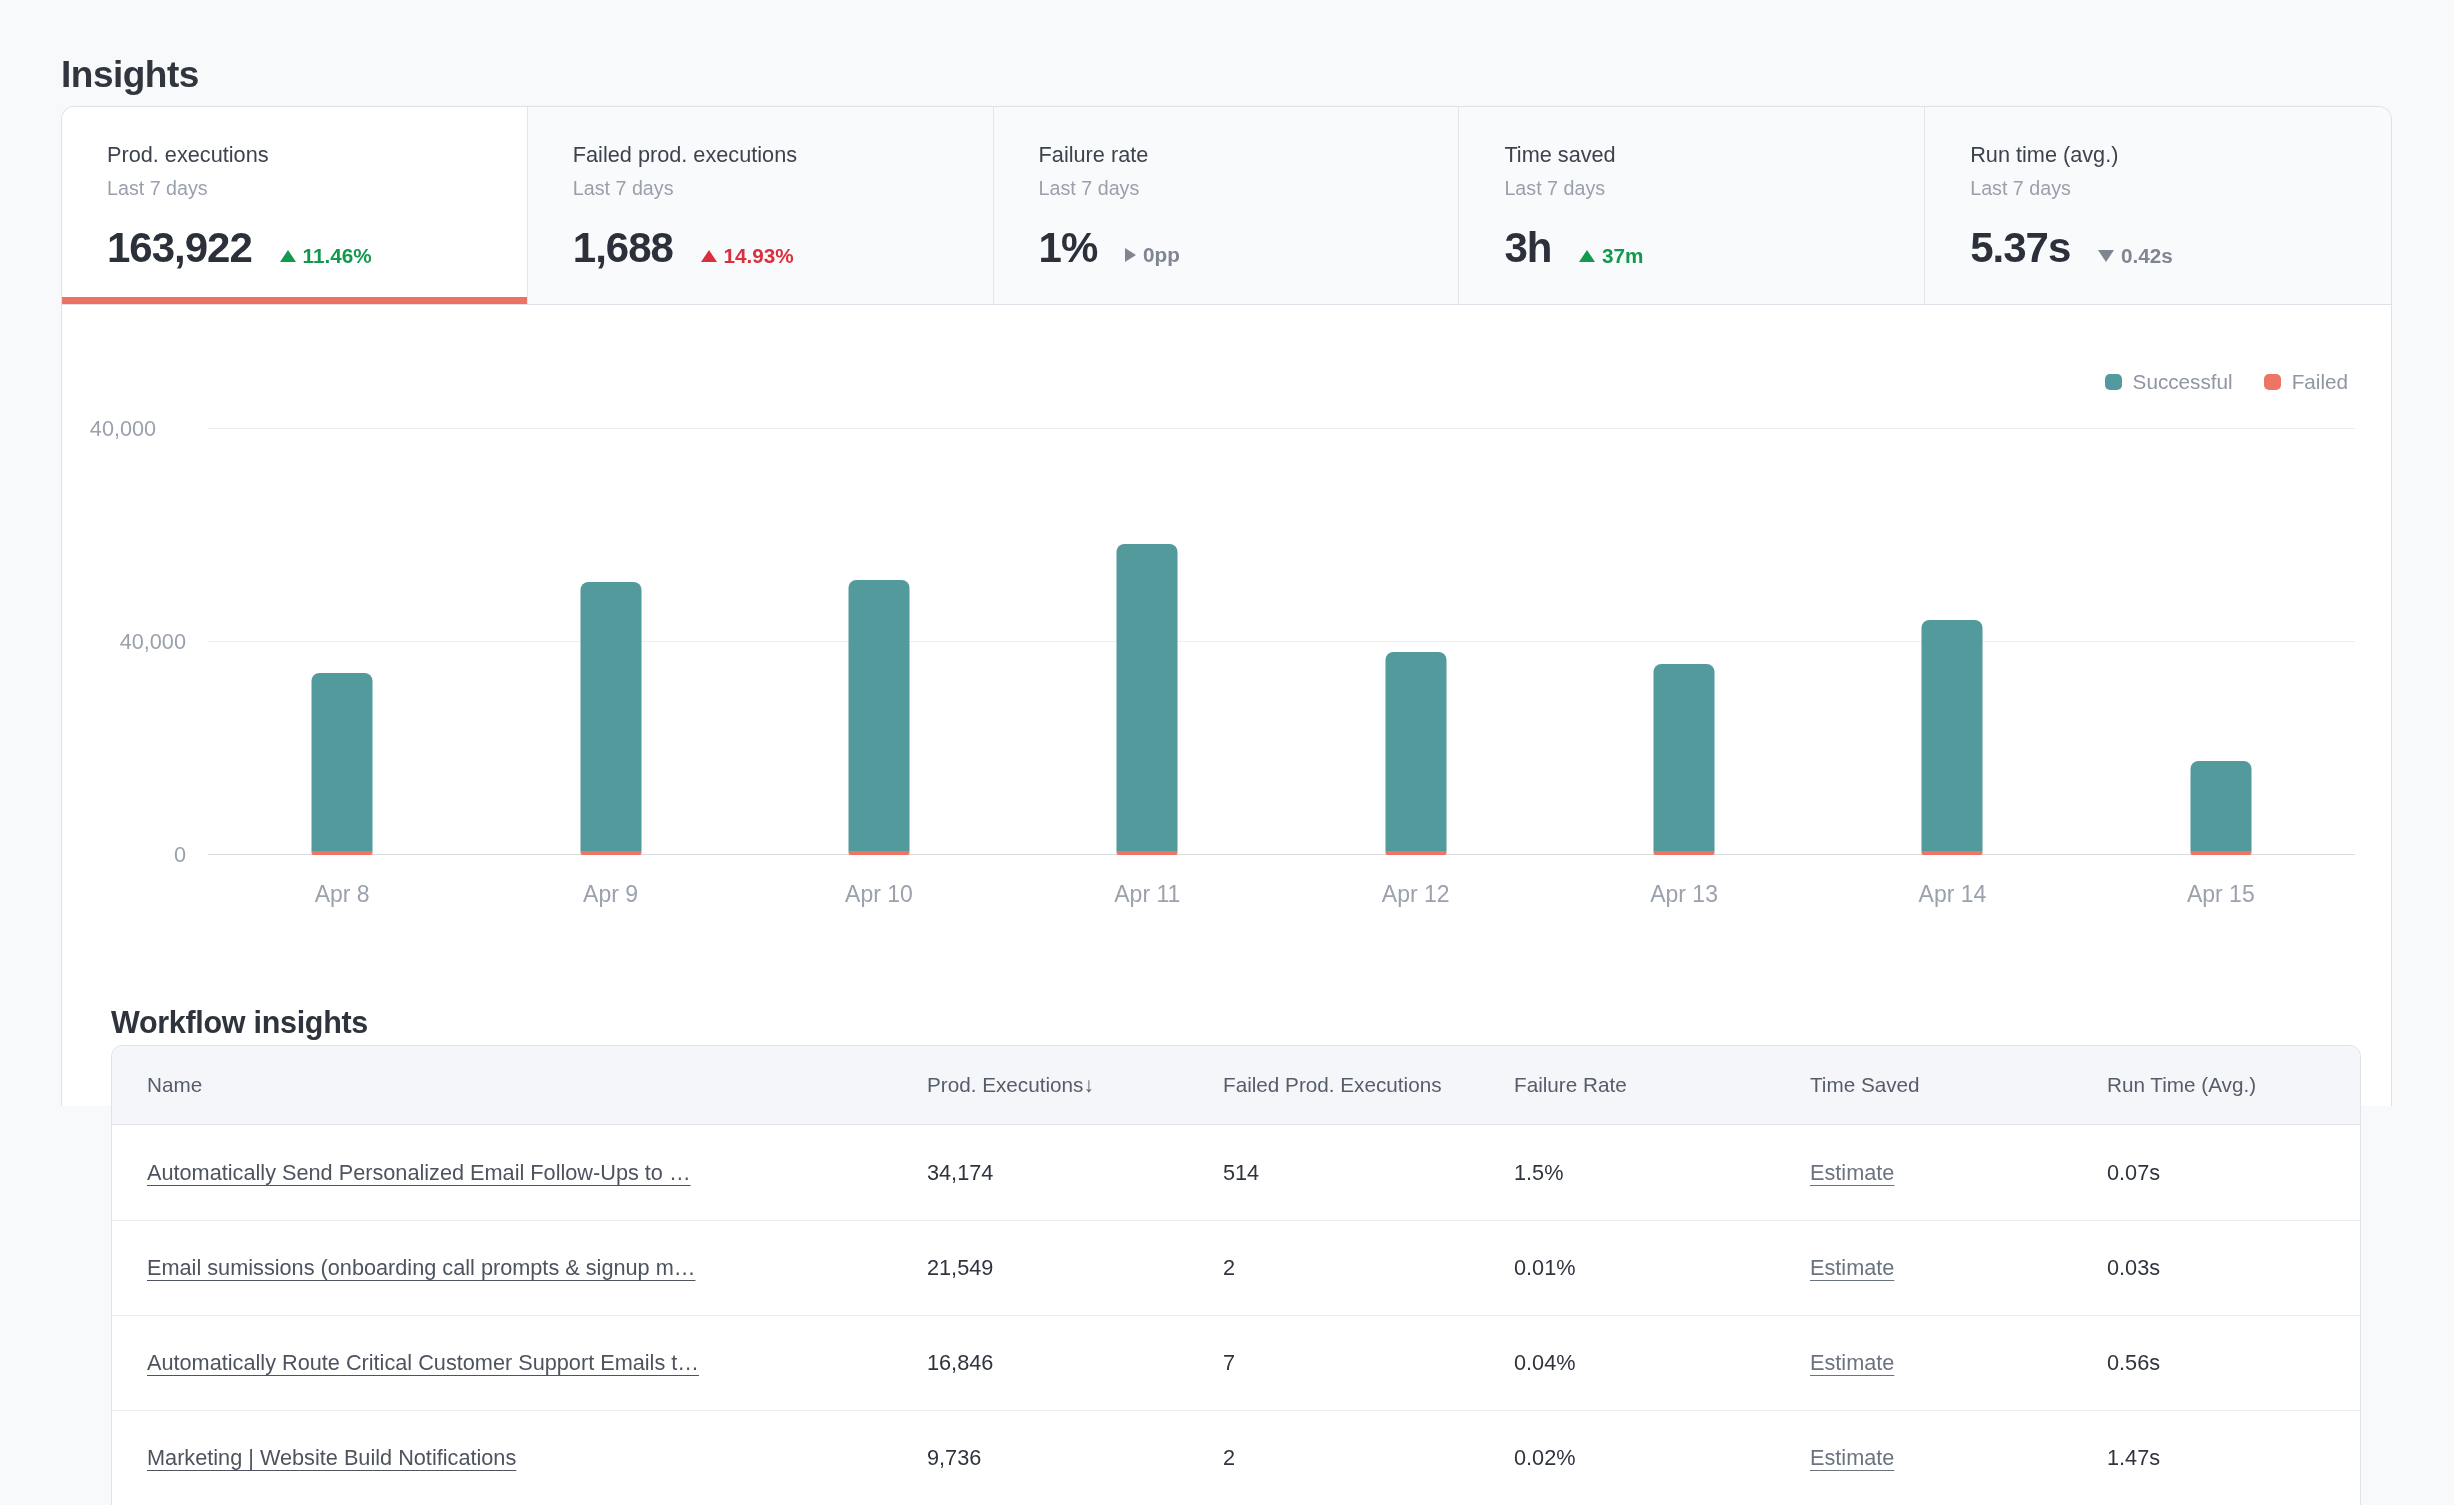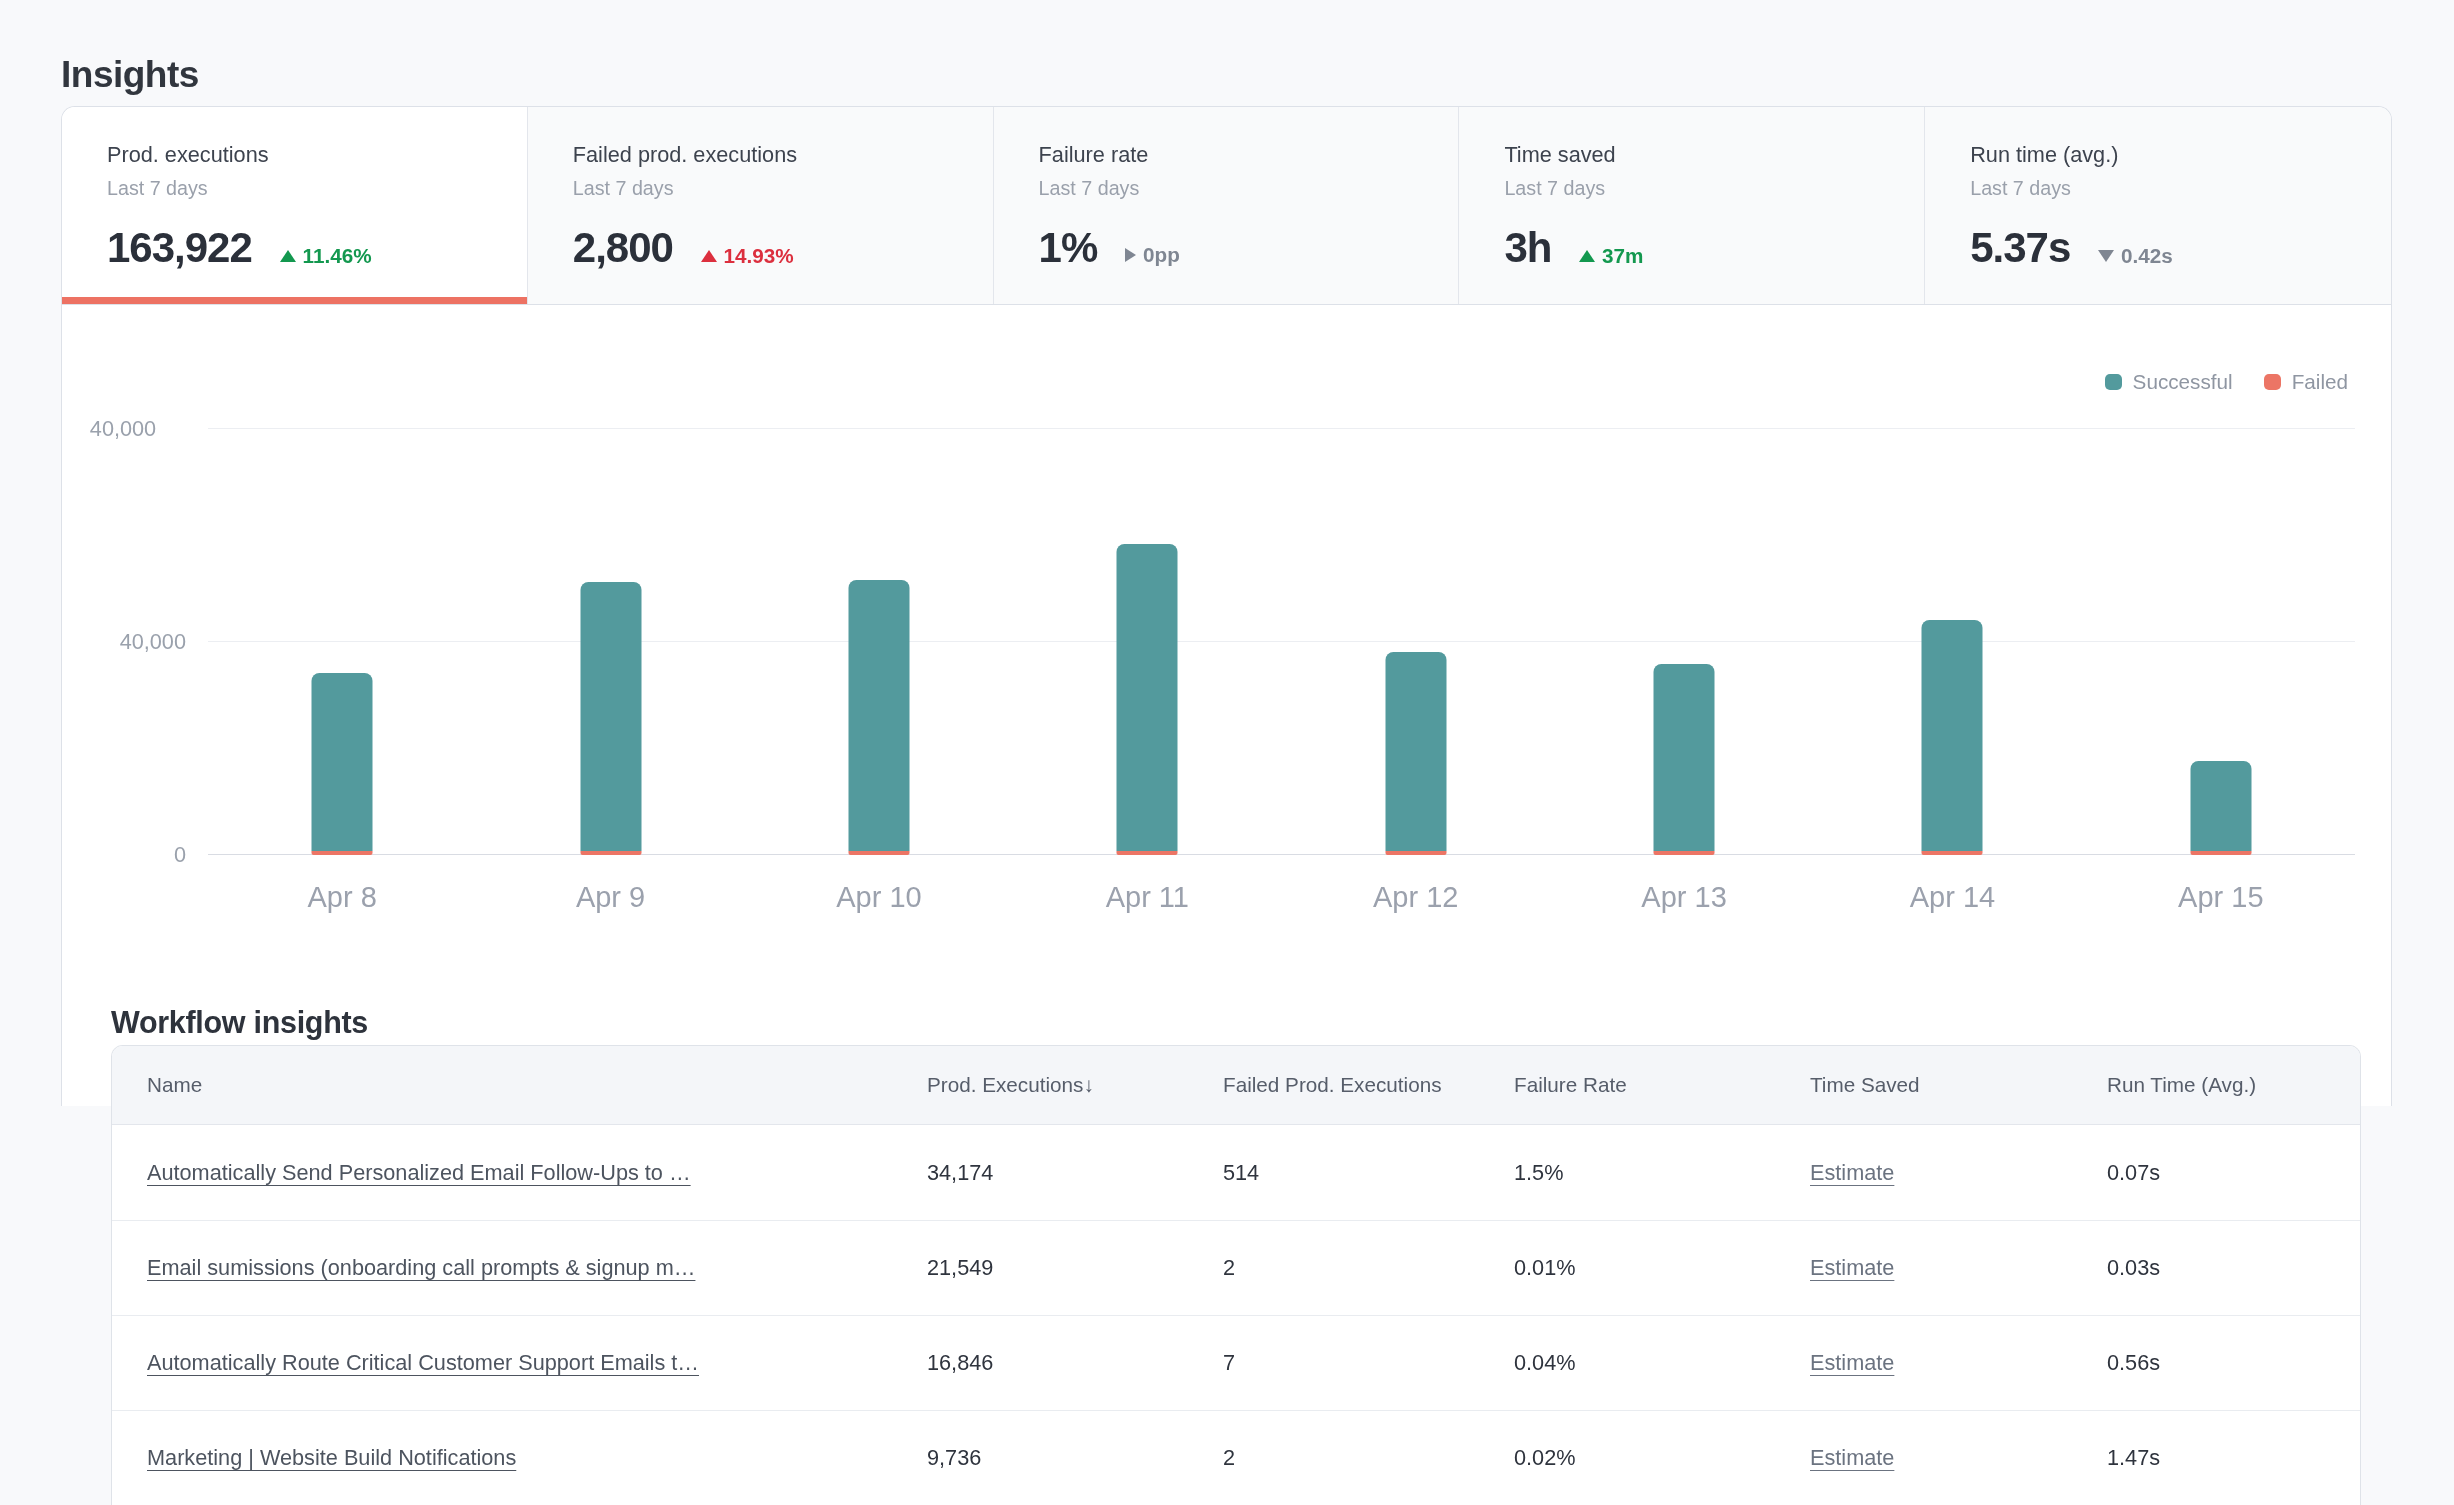--- a/index.html
+++ b/index.html
@@ -56,21 +56,21 @@
   .slots{position:absolute;left:0;top:0;right:0;bottom:0;display:flex;}
   .slot{flex:1;position:relative;}
   .barstack{
     position:absolute;bottom:0;left:50%;transform:translateX(-50%);width:61px;
     display:flex;flex-direction:column;justify-content:flex-end;cursor:pointer;
   }
   .bar-success{border-radius:7.9px 7.9px 0 0;}
   .bar-failed{border-radius:0 0 2px 2px;}
   .xlabel{
     position:absolute;top:calc(100% + 25.6px);left:0;width:100%;text-align:center;
-    font-size:29px;color:#9ba1ad;white-space:nowrap;
+    font-size:23px;color:#9ba1ad;white-space:nowrap;
   }
   
   .section-heading{
     position:absolute;top:873px;left:49px;
     font-size:30.5px;font-weight:700;color:#2e333c;letter-spacing:-0.3px;
   }
   .tbl{
     position:absolute;top:938px;left:49px;width:2250px;height:461px;
     border:1px solid #dfe3e9;border-bottom:none;border-radius:11.8px 11.8px 0 0;
     box-sizing:border-box;overflow:hidden;background:#fff;
@@ -105,21 +105,21 @@
             <i class="tri up"></i>
             <span>11.46%</span>
           </span>
         </div>
         <div class="accent" style="background: rgb(237, 114, 99);"></div>
       </div>
       <div class="card">
         <div class="card-label">Failed prod. executions</div>
         <div class="card-period">Last 7 days</div>
         <div class="card-valuerow">
-          <span class="card-value">2,800</span>
+          <span class="card-value">1,688</span>
           <span class="card-delta red">
             <i class="tri up"></i>
             <span>14.93%</span>
           </span>
         </div>
       </div>
       <div class="card">
         <div class="card-label">Failure rate</div>
         <div class="card-period">Last 7 days</div>
         <div class="card-valuerow">

